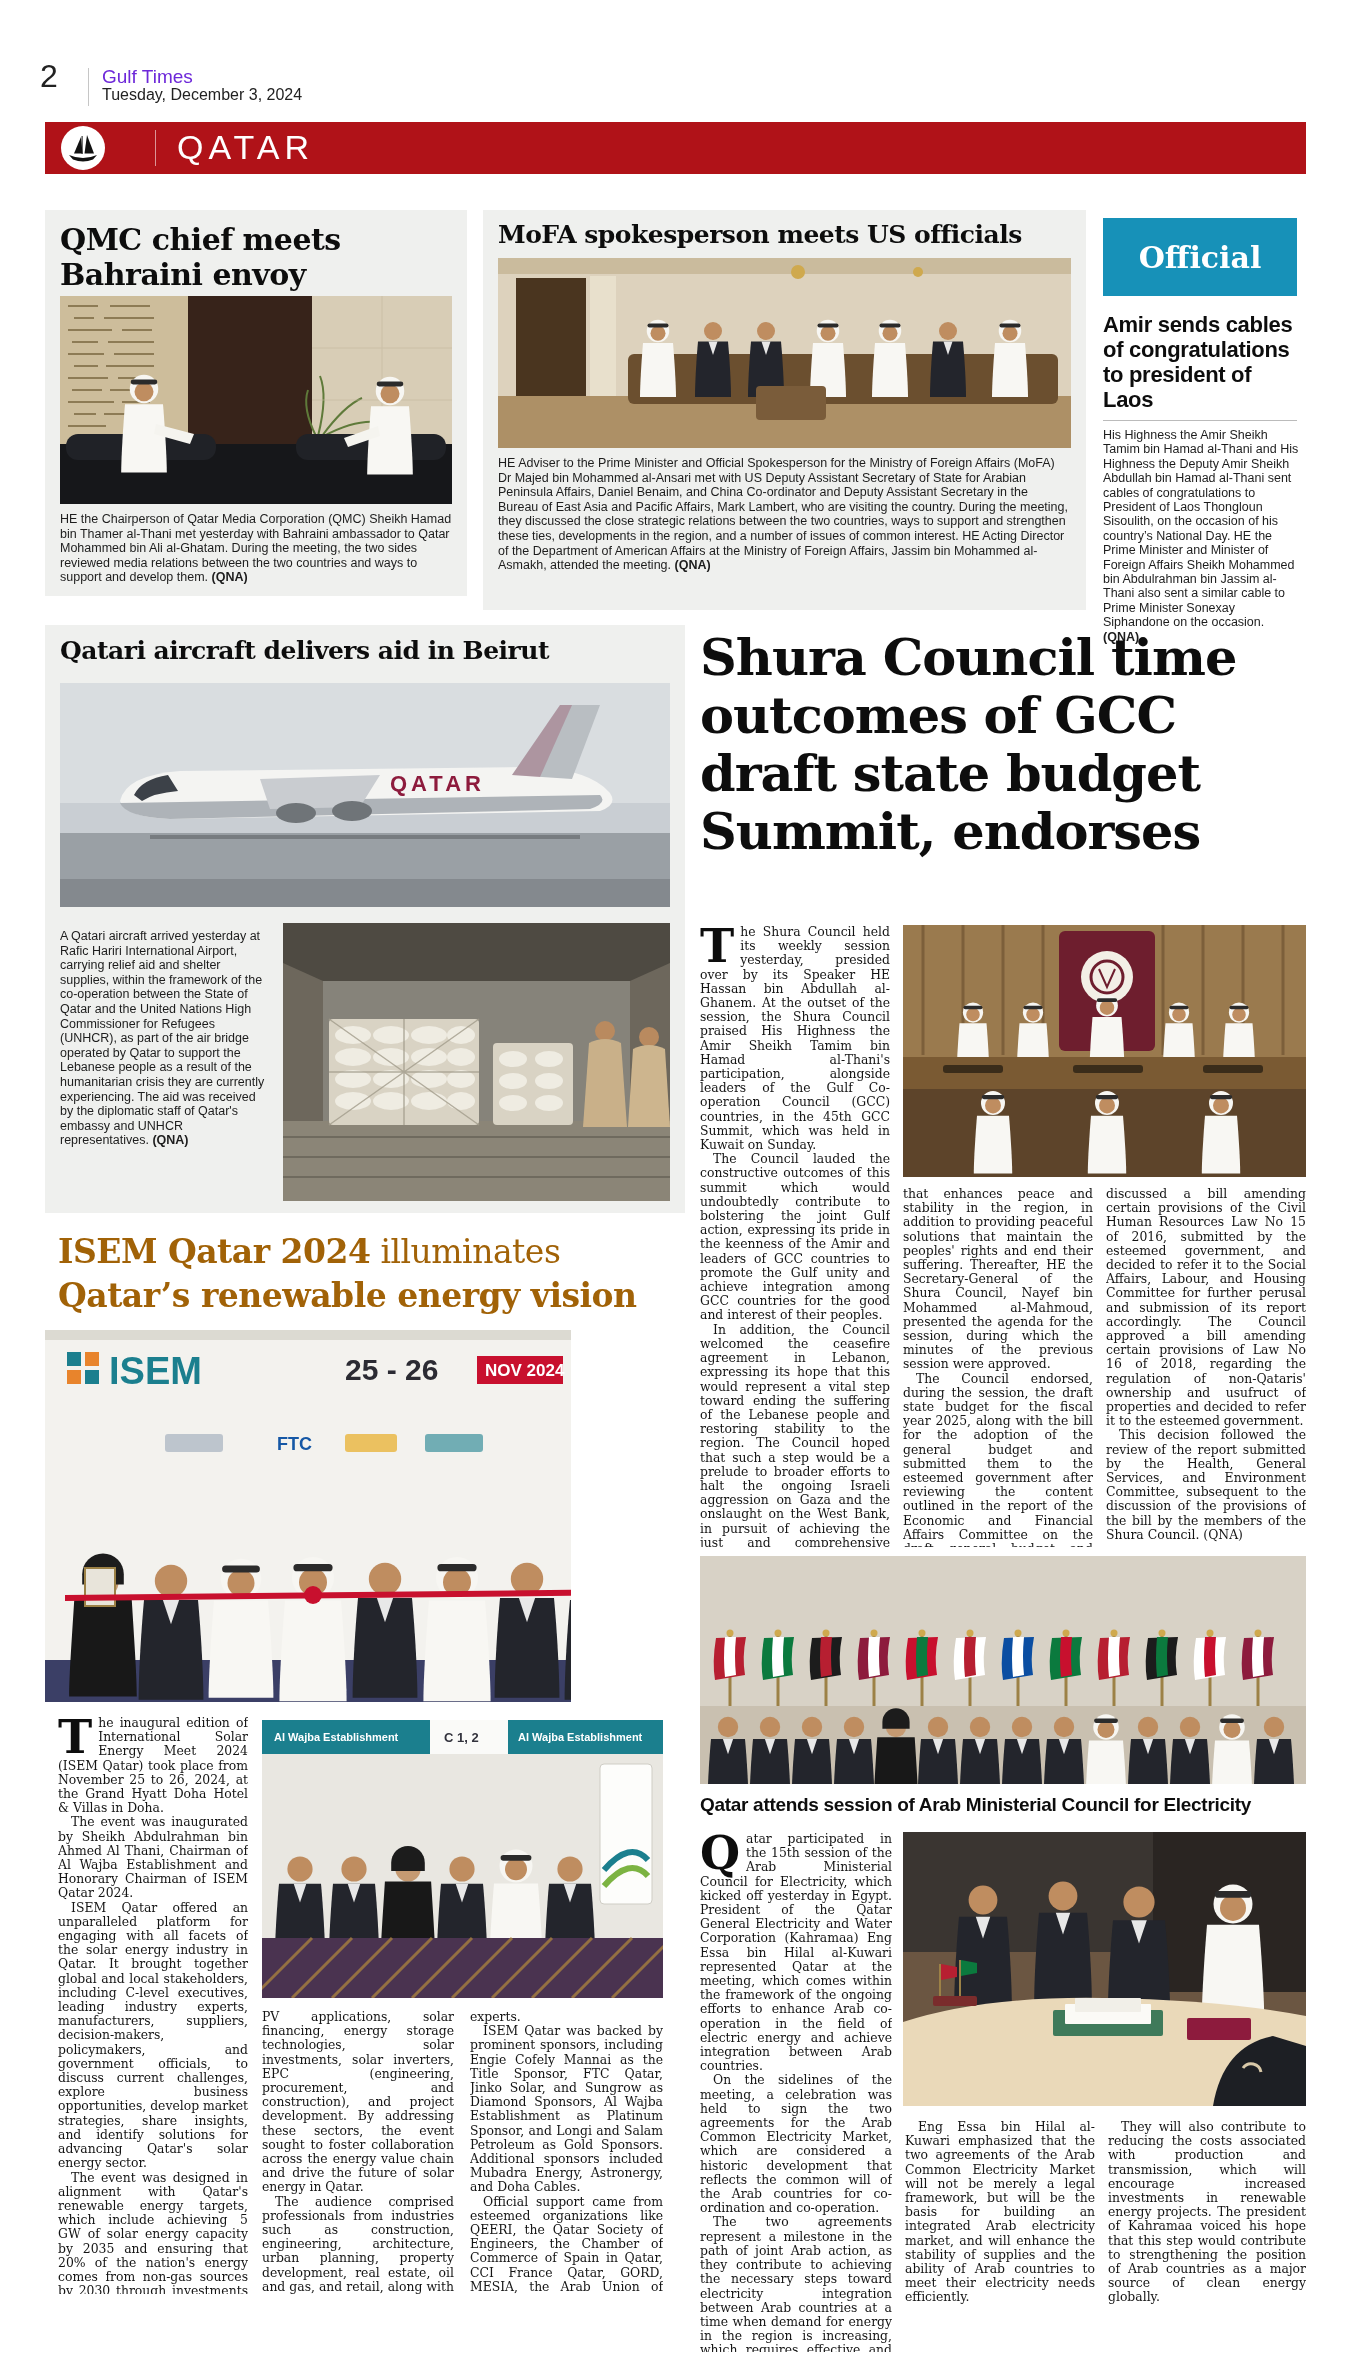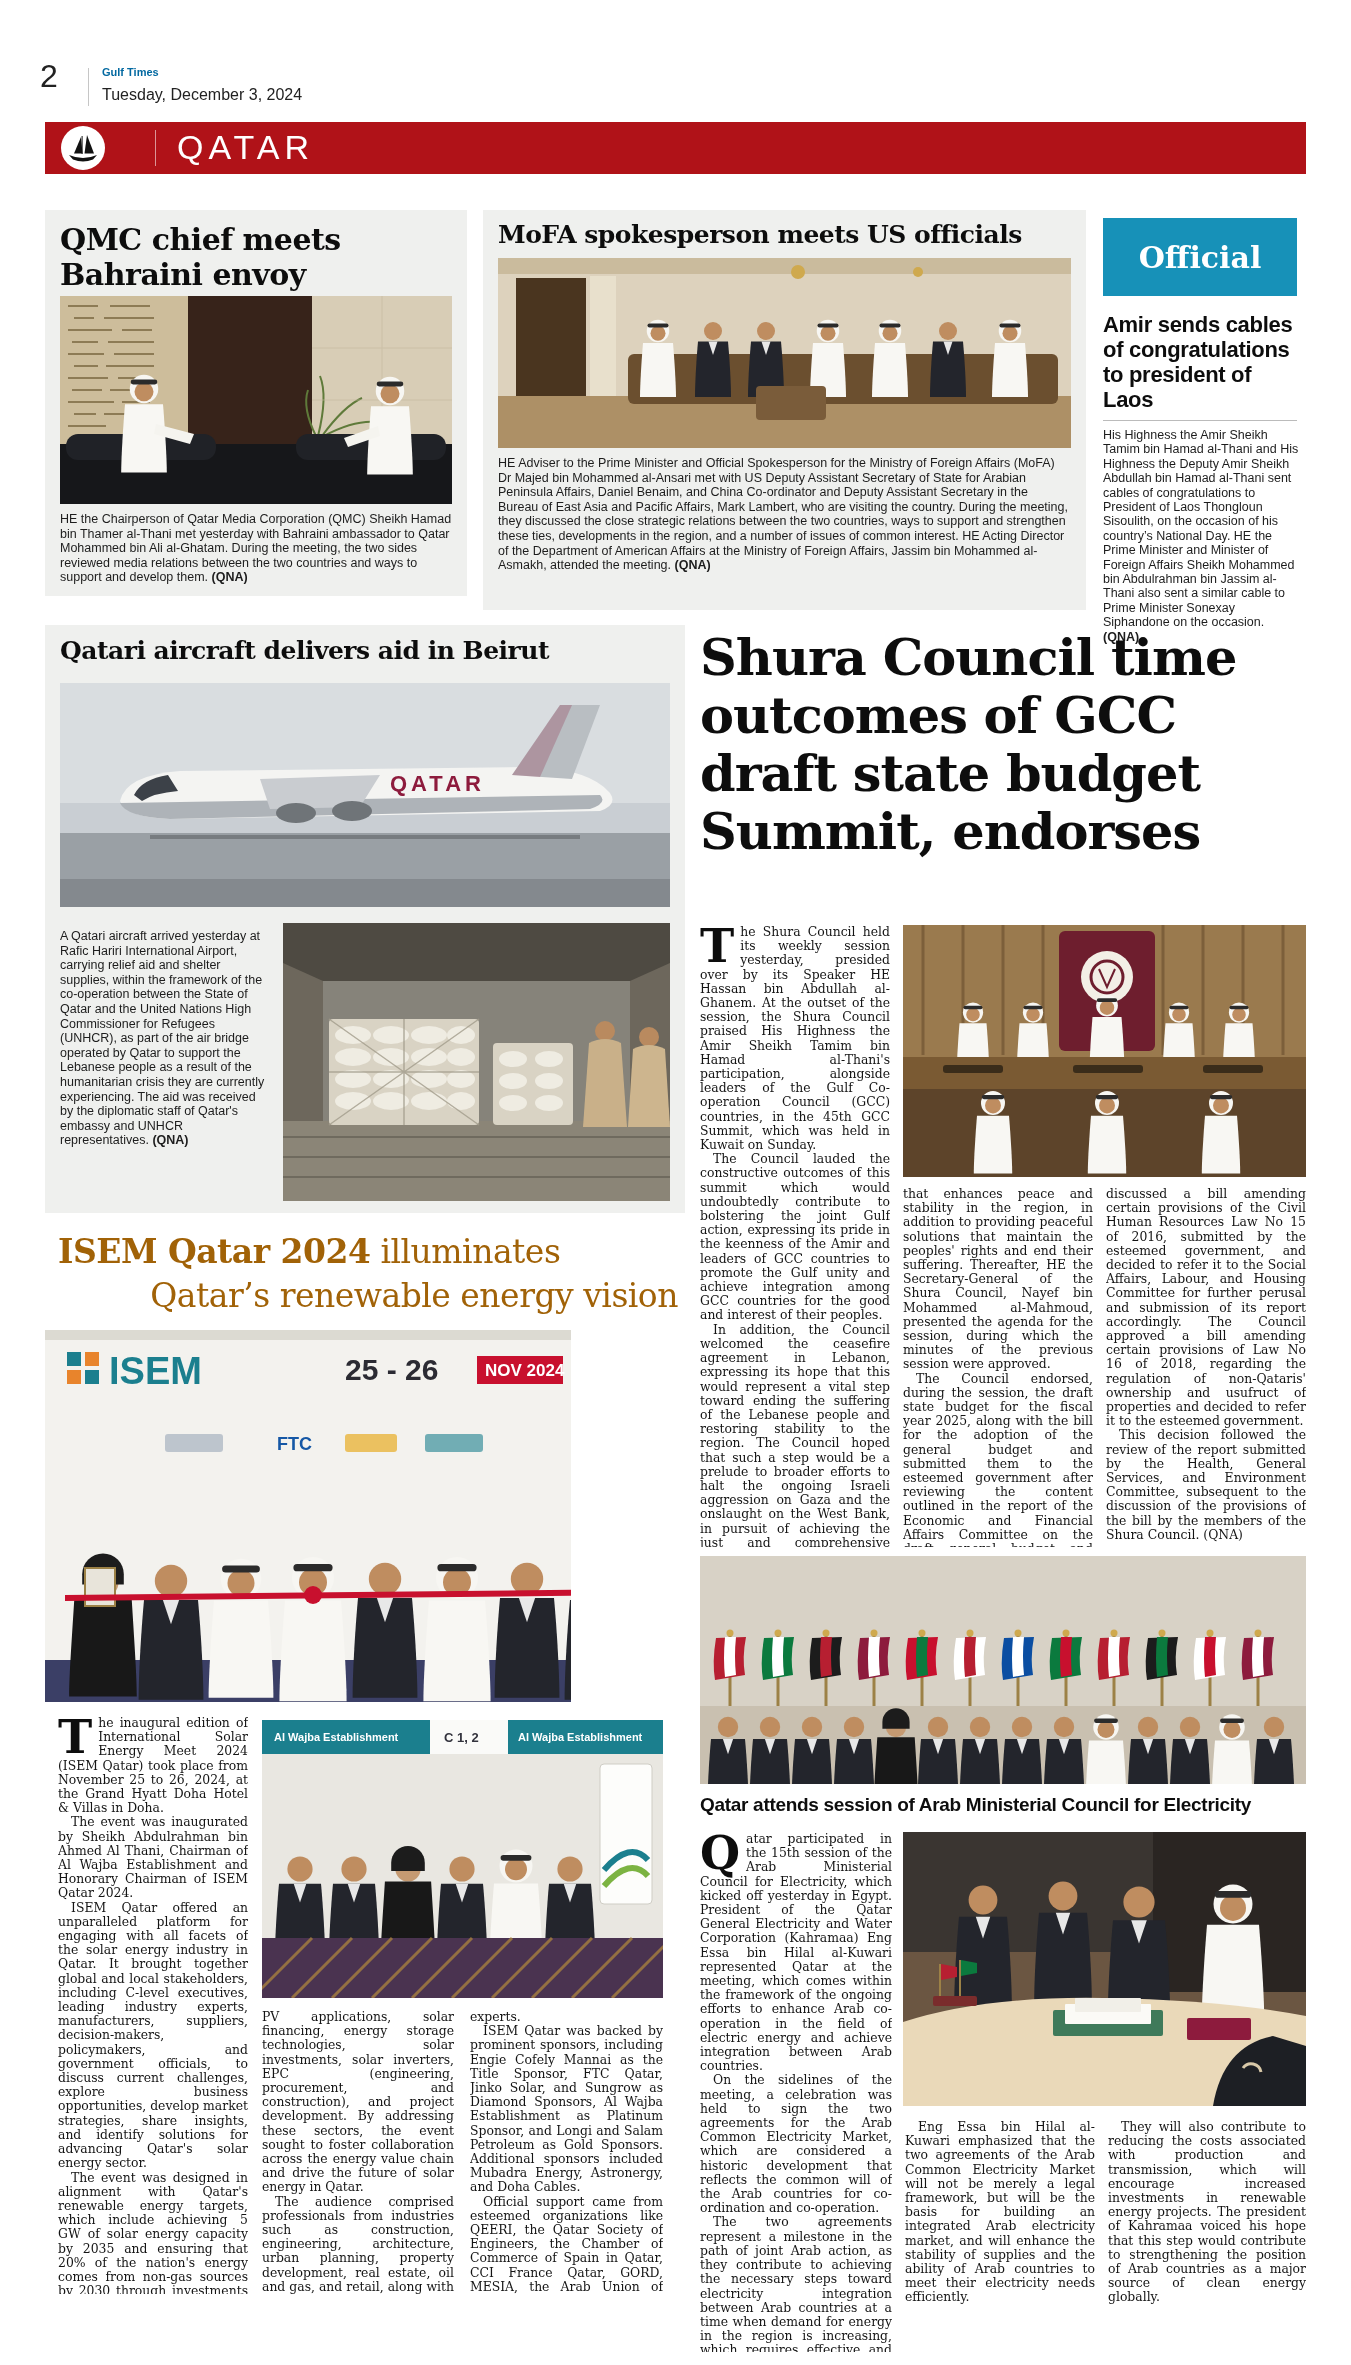--- a/index.html
+++ b/index.html
@@ -46,21 +46,21 @@
       <path d="M-8,-33 a8,8 0 0 1 16,0 v4 h-16 z" fill="#1c1c1c"></path>
       <path d="M-11,-24 C-12,-8 -13,6 -13,14 L13,14 C13,6 12,-8 11,-24 Z" fill="#181818"></path>
     </g>
   </defs>
 </svg>
 
 <div class="page">
 
   <div class="abs" style="left:40px;top:58px;font-size:32px;color:#222;">2</div>
   <div class="abs" style="left:88px;top:68px;width:1px;height:38px;background:#c6c6c6;"></div>
-  <div class="abs" style="left:102px;top:66px;font-size:11px;font-weight:bold;color:#0369a1;">Gulf Times</div>
+  <div class="abs" style="left:102px;top:66px;font-size:19px;font-weight:normal;color:#6d28d9;">Gulf Times</div>
   <div class="abs" style="left:102px;top:86px;font-size:16px;color:#222;">Tuesday, December 3, 2024</div>
 
   <div class="abs" style="left:45px;top:122px;width:1261px;height:52px;background:#b01218;">
     <div class="abs" style="left:16px;top:4px;width:44px;height:44px;border-radius:50%;background:#fff;">
       <svg width="44" height="44" viewBox="0 0 44 44">
         <path d="M8,29 Q22,35 36,29 L32,33.5 Q22,37.5 12,33.5 Z" fill="#111"></path>
         <path d="M13,27.5 L20,11 L21.5,27.5 Z" fill="#111"></path>
         <path d="M23.5,27.5 L26,9 L33,27.5 Z" fill="#111"></path>
         <rect x="20.6" y="10" width="1" height="18" fill="#111"></rect>
       </svg>
@@ -365,21 +365,21 @@
         <use href="#psuit" transform="translate(448,222) scale(1.7)"></use>
         <use href="#psuit" transform="translate(490,222) scale(1.7)"></use>
         <use href="#pthobe" transform="translate(532,222) scale(1.7)"></use>
         <use href="#psuit" transform="translate(574,222) scale(1.7)"></use>
       </g>
     </svg>
   </div>
 
   <div class="abs" style="left:58px;top:1230px;width:620px;font-family:'DejaVu Serif',serif;color:#a16207;font-size:33px;line-height:44px;letter-spacing:-0.5px;">
     <div><b>ISEM Qatar 2024</b><span> illuminates</span></div>
-    <div style="font-weight:normal;text-align:right;">Qatar’s renewable energy vision</div>
+    <div style="font-weight:bold;">Qatar’s renewable energy vision</div>
   </div>
   <div class="photo" style="left:45px;top:1330px;width:526px;height:372px;">
     <svg width="618" height="372" viewBox="0 0 618 372">
       <rect width="618" height="372" fill="#f3f2ee"></rect>
       <rect width="618" height="10" fill="#dcdad2"></rect>
       <rect y="330" width="618" height="42" fill="#3b3f66"></rect>
       <g fill="#565b85">
           <circle cx="40" cy="350" r="2"></circle>
           <circle cx="120" cy="358" r="2"></circle>
           <circle cx="210" cy="346" r="2"></circle>

